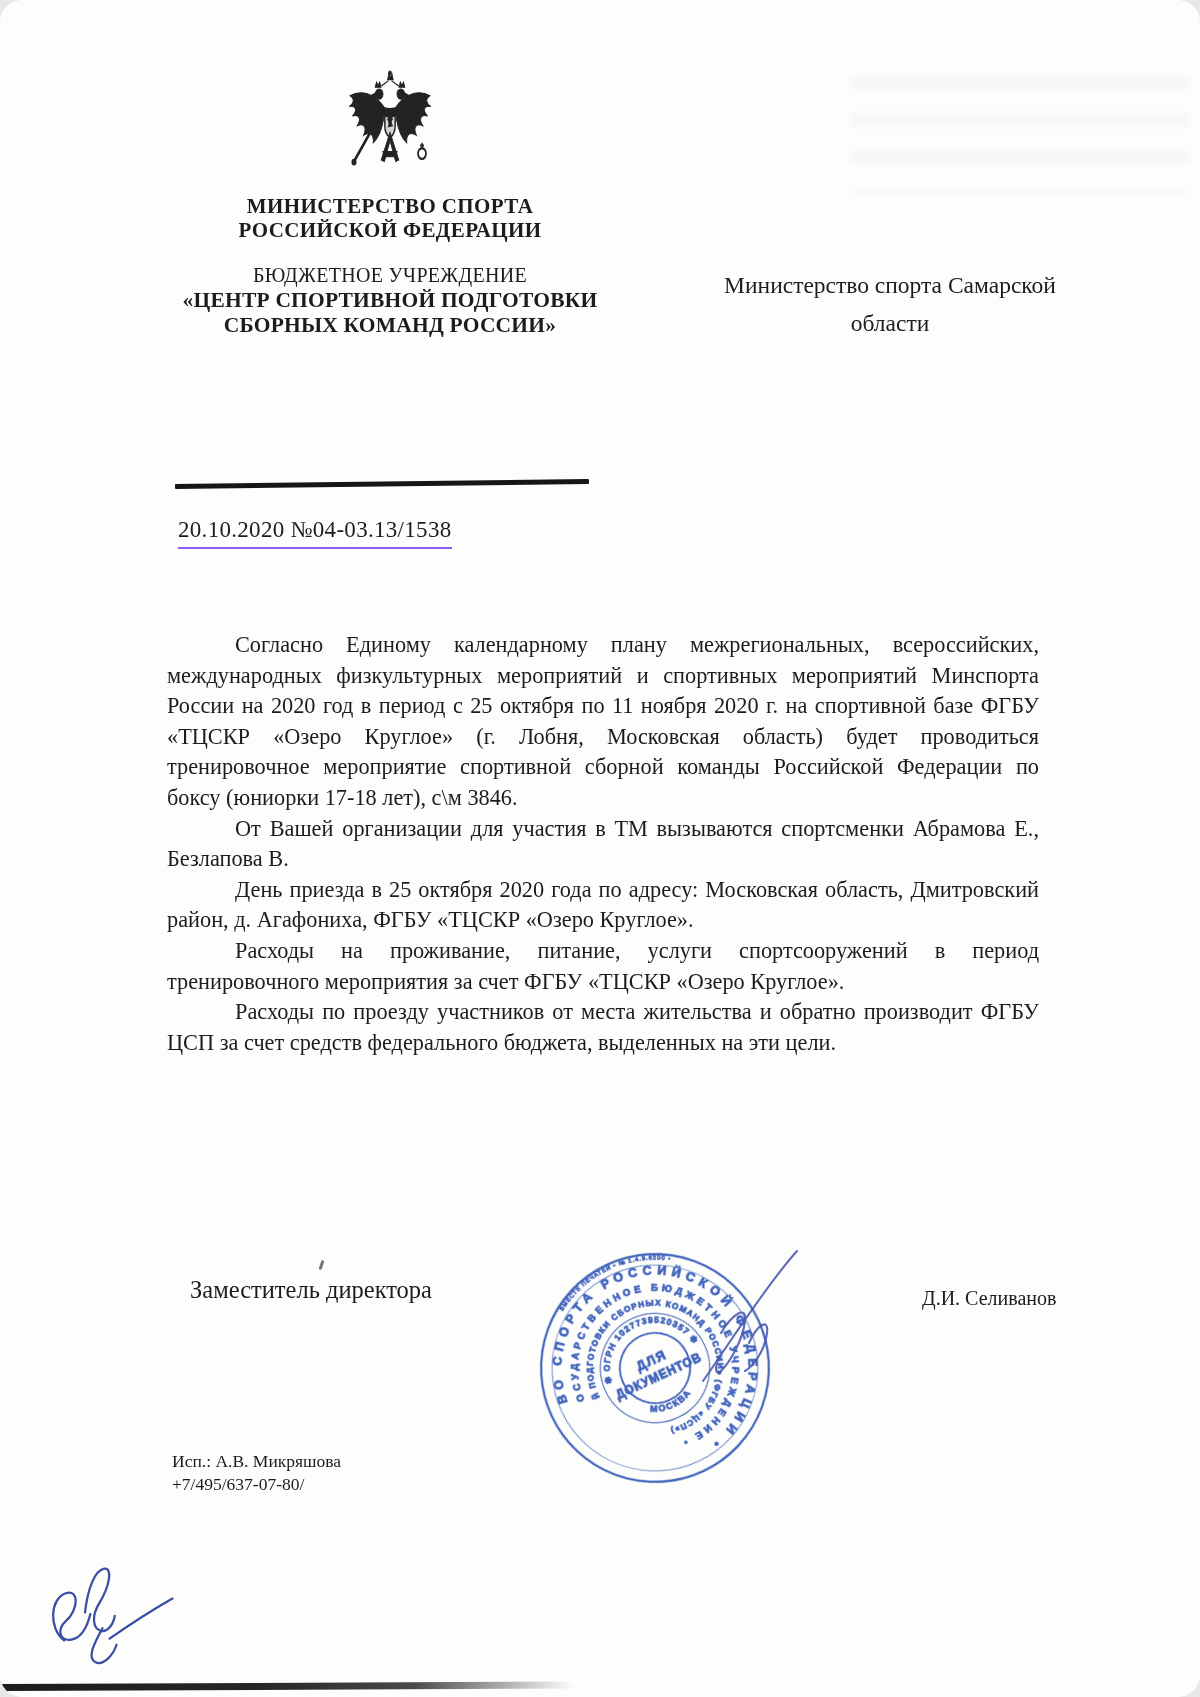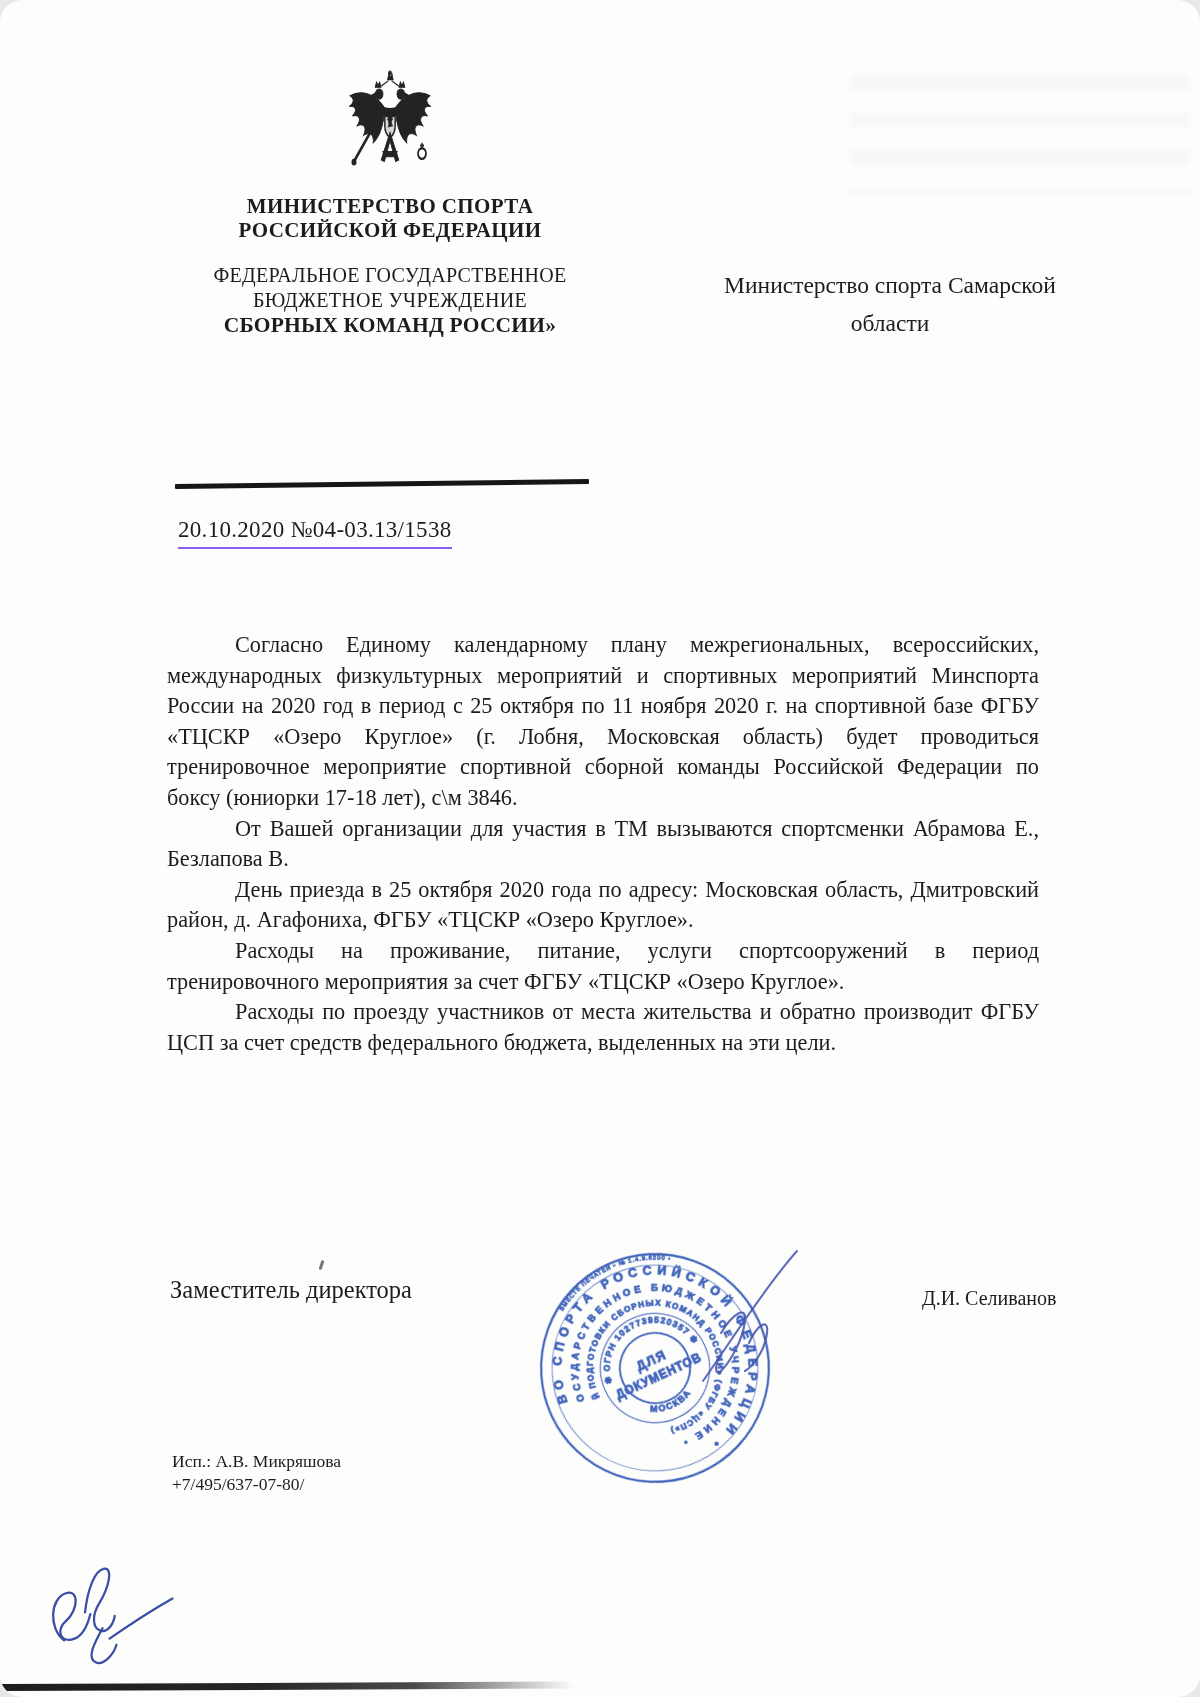--- a/index.html
+++ b/index.html
@@ -18,21 +18,21 @@
   .org .b{font-size:21.5px;font-weight:bold;letter-spacing:.2px;}
   .recipient{left:680px;top:266px;width:420px;font-size:23.5px;line-height:38px;}
   .address{left:160px;top:389px;width:460px;font-size:18.5px;line-height:23.5px;}
   .divider{left:175px;top:484px;width:414px;height:5px;background:#161616;transform:rotate(-0.7deg);transform-origin:left center;border-radius:1px;}
   .ref{left:178px;top:517px;font-size:23px;letter-spacing:.3px;}
   .ref span{display:inline-block;border-bottom:2px solid #8b5cf6;padding-bottom:4px;}
   
   .bodytext{left:167px;top:630px;width:872px;}
   .bodytext p{margin:0;text-align:justify;text-indent:68px;font-size:22.3px;line-height:30.6px;}
   
-  .sig-label{left:170px;top:1276px;font-size:24.5px;}
+  .sig-label{left:190px;top:1276px;font-size:24.5px;}
   .sig-name{left:922px;top:1287px;font-size:20px;}
   .speck{left:320px;top:1260px;width:3px;height:10px;background:#4a4a4a;border-radius:2px;transform:rotate(18deg);opacity:.75;}
   
   .stamp{left:538px;top:1251px;width:234px;height:234px;transform:rotate(-25deg);opacity:.92;filter:blur(.3px);}
   .flourish{left:693px;top:1241px;width:118px;height:148px;opacity:.85;}
   .executor{left:172px;top:1450px;font-size:17.5px;line-height:23px;}
   .initials{left:36px;top:1560px;width:182px;height:118px;}
   
   .ghost{left:850px;top:75px;width:340px;height:120px;opacity:.05;filter:blur(3px);
     background:repeating-linear-gradient(180deg,#888 0 14px,transparent 14px 38px);}
@@ -71,22 +71,22 @@
       <path d="M100,73 v-5 M97.5,70.5 h5" stroke-width="1.8" fill="none"></path>
     </g>
   </svg>
 
   <div class="abs ministry ctr">
     <div>МИНИСТЕРСТВО  СПОРТА</div>
     <div>РОССИЙСКОЙ ФЕДЕРАЦИИ</div>
   </div>
 
   <div class="abs org ctr">
-    <div class="n">ФЕДЕРАЛЬНОЕ ГОСУДАРСТВЕННОЕ</div>
     <div class="n">БЮДЖЕТНОЕ УЧРЕЖДЕНИЕ</div>
+    <div class="b">«ЦЕНТР СПОРТИВНОЙ ПОДГОТОВКИ</div>
     <div class="b">СБОРНЫХ КОМАНД РОССИИ»</div>
   </div>
 
   <div class="abs recipient ctr">
     <div>Министерство спорта Самарской</div>
     <div>области</div>
   </div>
 
 
   <div class="abs divider"></div>

